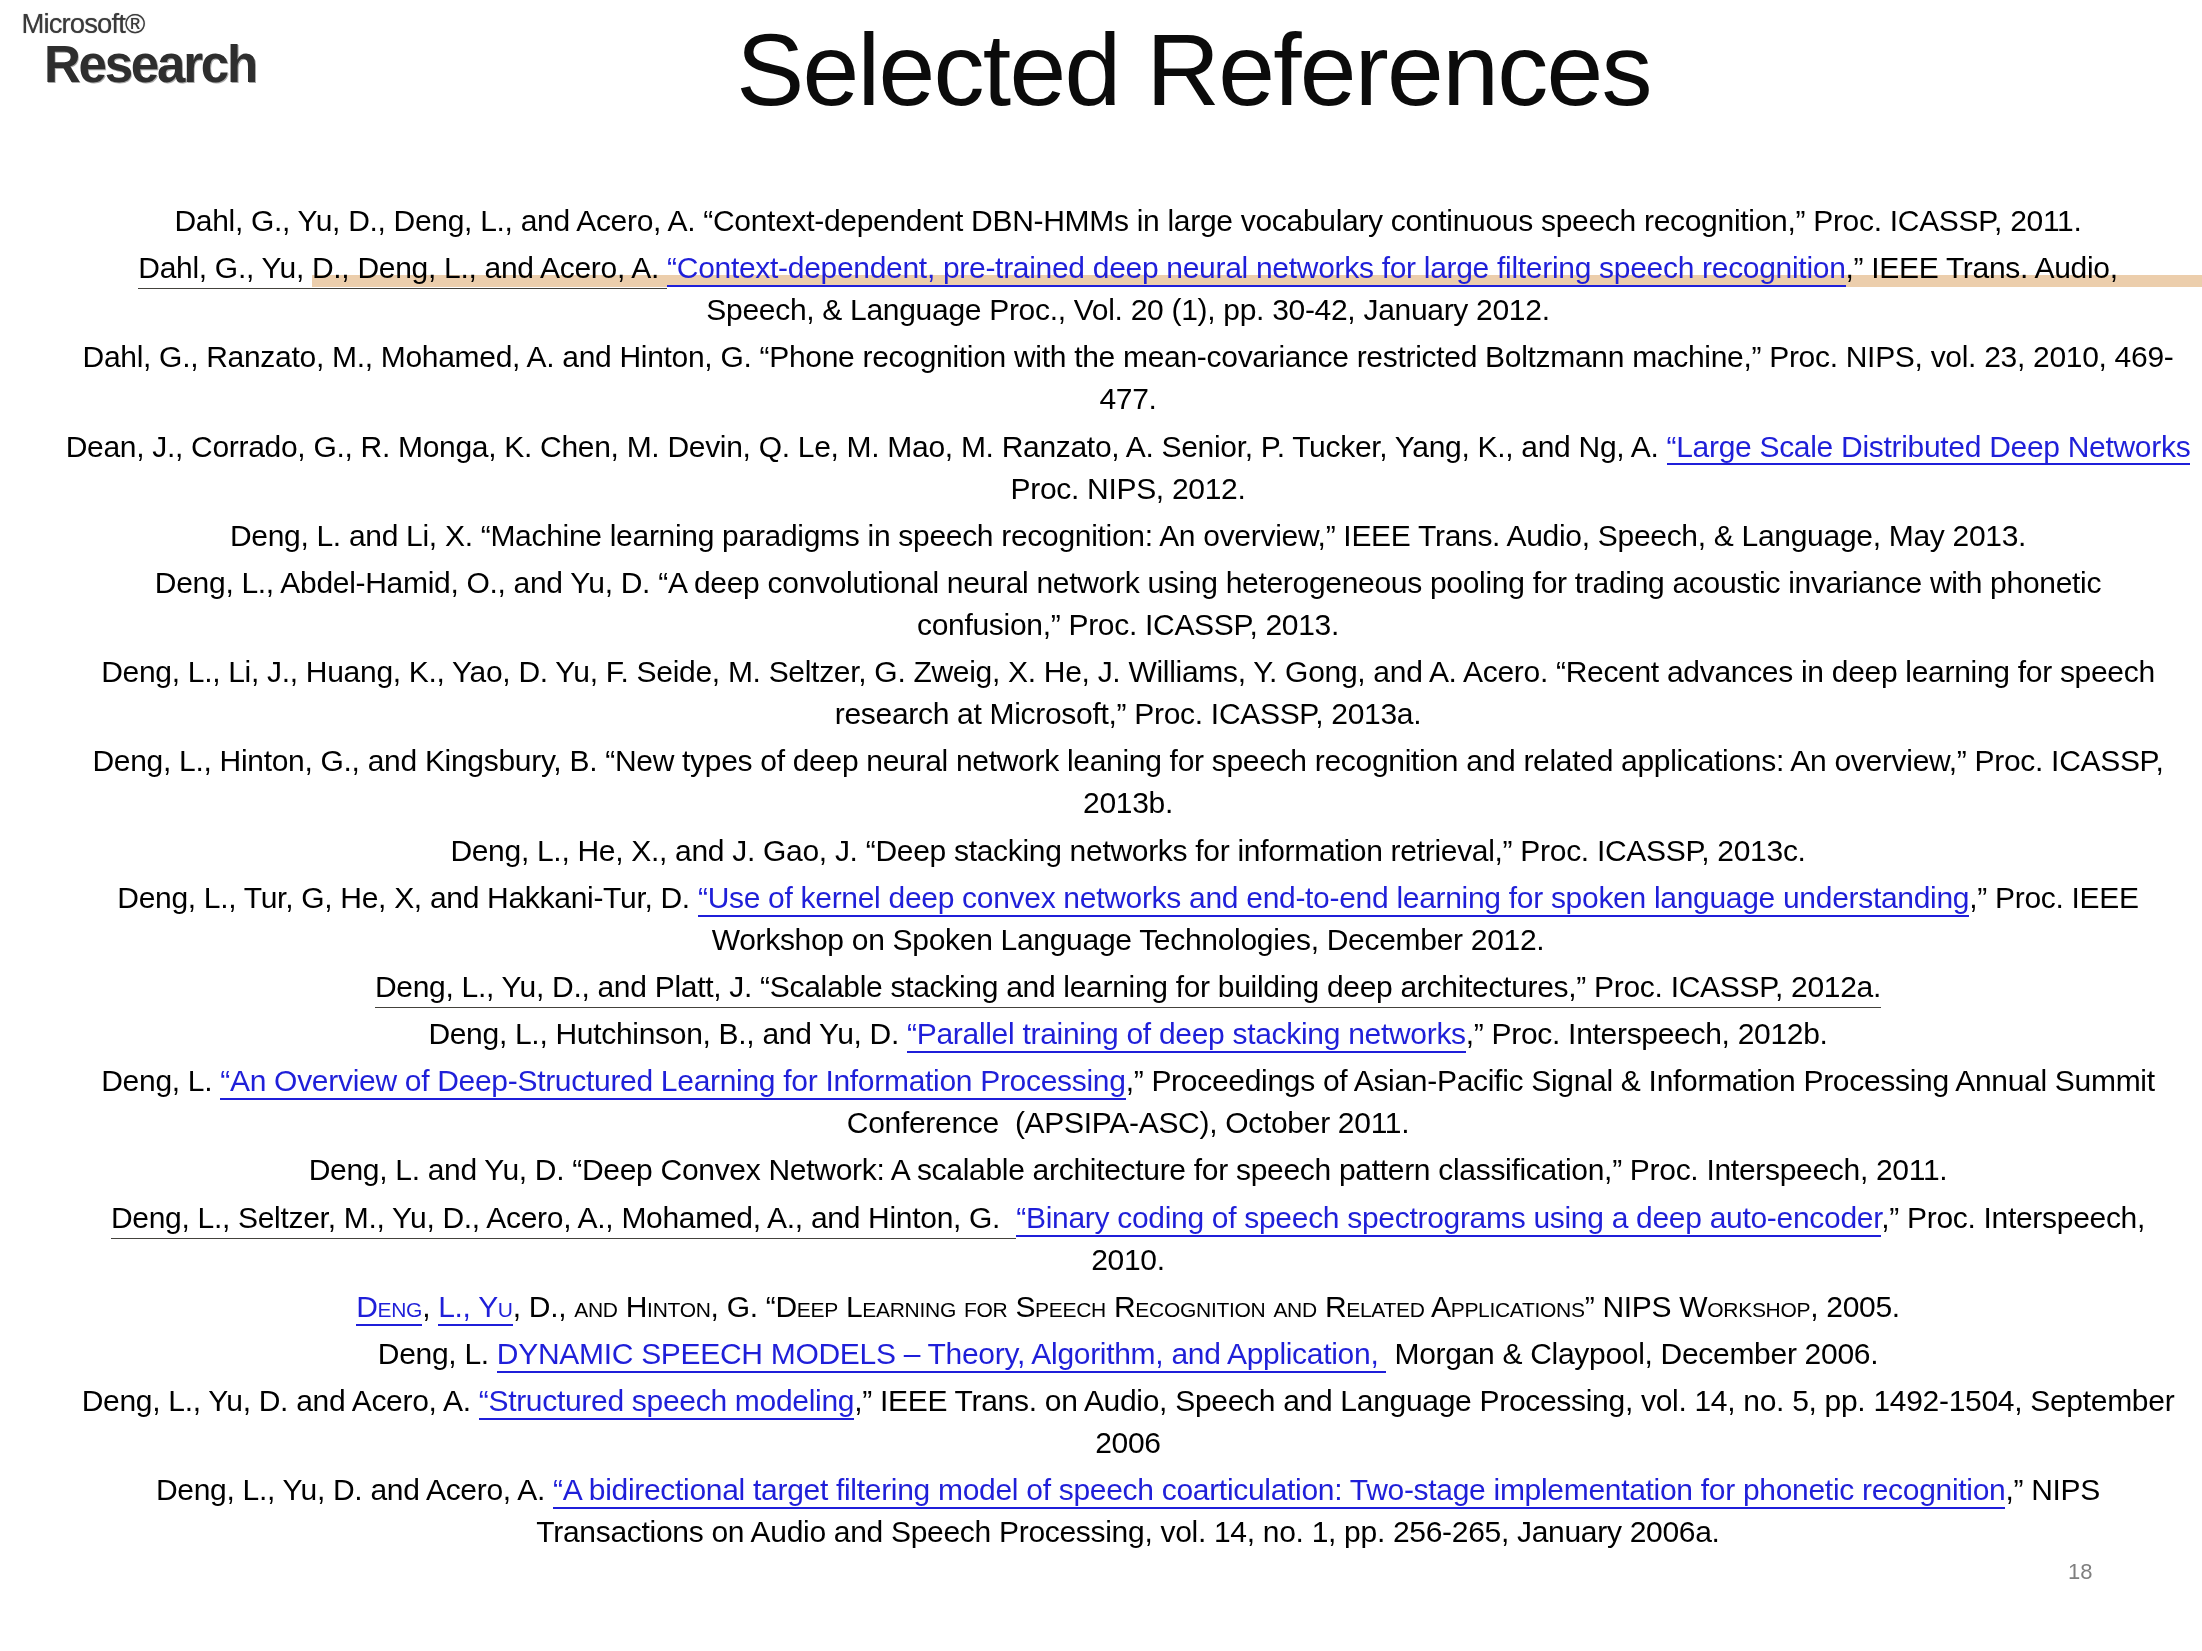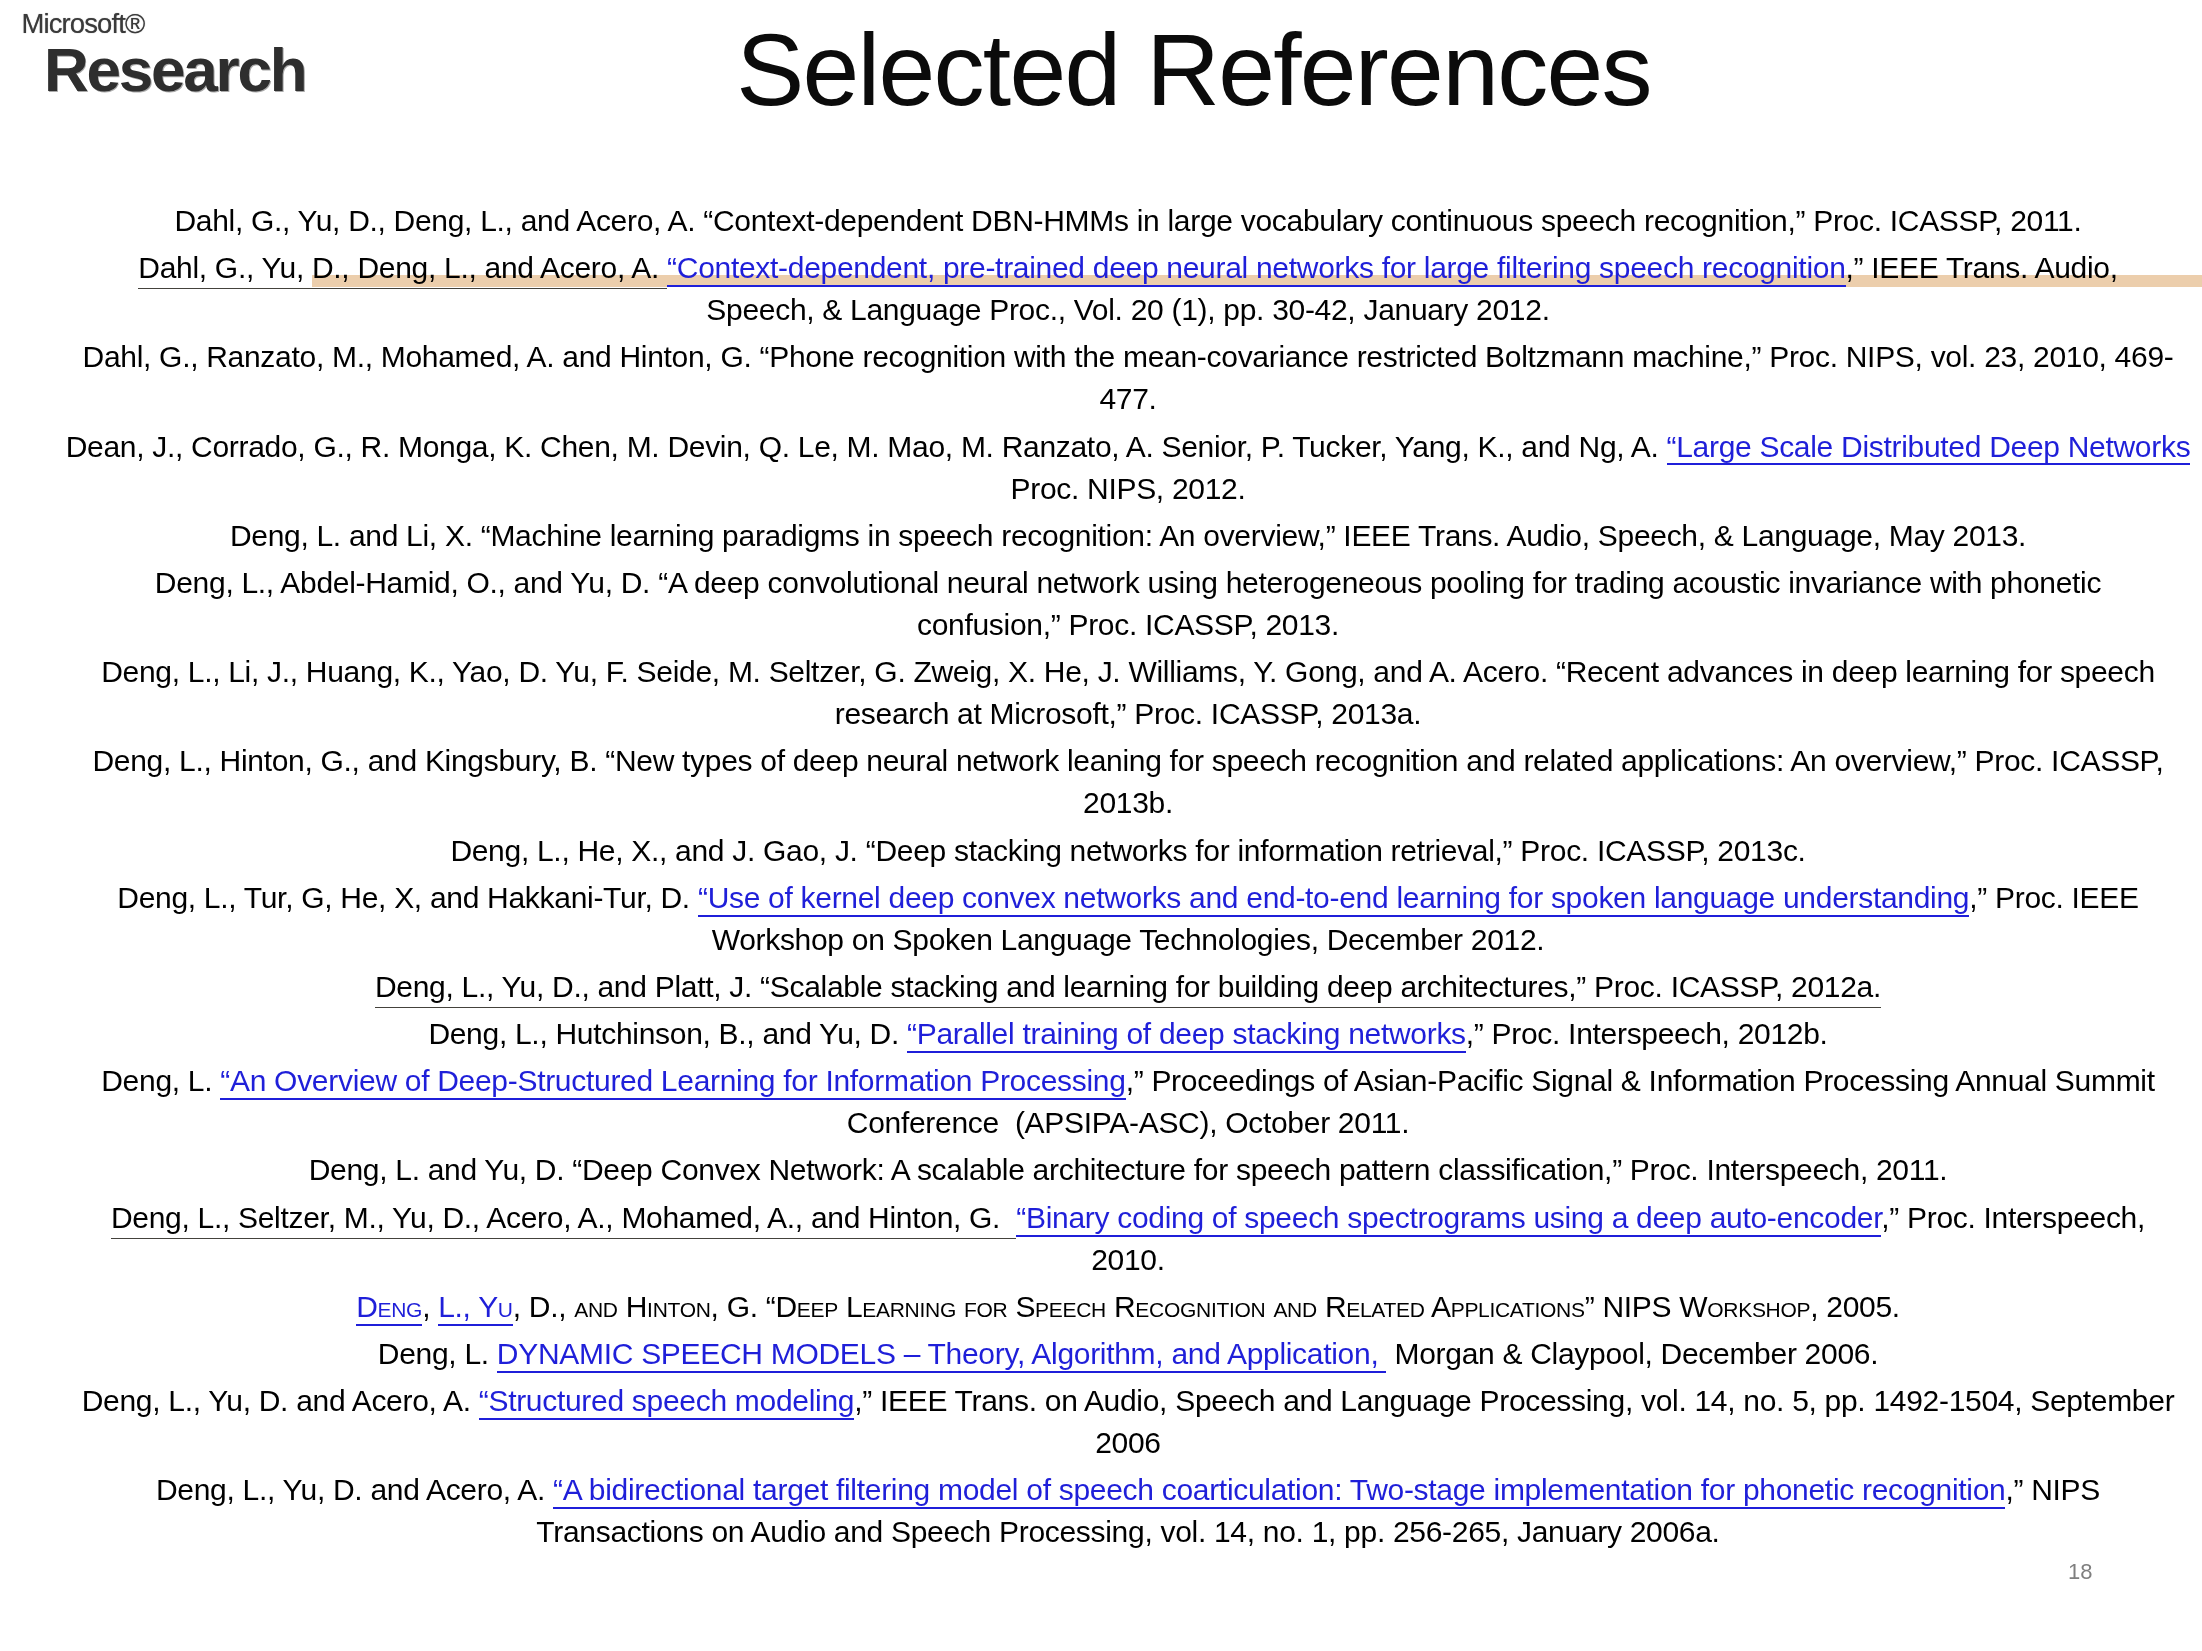--- a/index.html
+++ b/index.html
@@ -3,21 +3,21 @@
 <meta charset="utf-8">
 <style>
   html,body{margin:0;padding:0;}
   body{
     width:2203px;height:1652px;position:relative;overflow:hidden;
     background:#ffffff;font-family:"Liberation Sans",sans-serif;color:#000;
   }
   .logo{position:absolute;left:21.5px;top:10.3px;line-height:1;}
   .logo-ms{font-size:27.5px;font-weight:normal;color:#3a3a3a;letter-spacing:-0.9px;
     text-shadow:0 0 0.9px #777;}
-  .logo-research{font-size:62px;font-weight:bold;color:#2e2e2e;margin-left:22.4px;margin-top:1.7px;
+  .logo-research{font-size:51px;font-weight:bold;color:#2e2e2e;margin-left:22.4px;margin-top:1.7px;
     letter-spacing:-2.2px;text-shadow:0.9px 0.9px 0 #aaa;}
   .title{
     position:absolute;top:12px;left:0;width:100%;box-sizing:border-box;padding-left:184px;
     text-align:center;font-size:102px;font-weight:400;letter-spacing:-1.7px;color:#0b0b0b;
   }
   .refs{position:absolute;left:54px;top:200px;width:2148px;overflow:hidden;text-align:center;}
   .ref{margin-bottom:5.2px;}
   .line{
     font-size:30px;line-height:42px;height:42px;letter-spacing:-0.3px;
     white-space:pre;position:relative;overflow:hidden;

